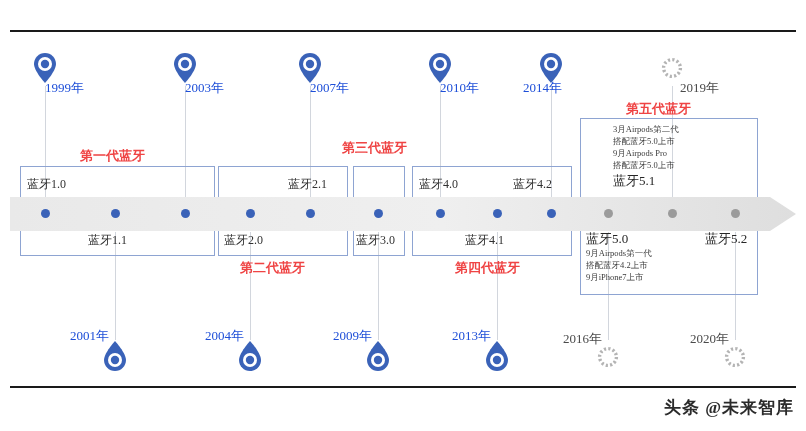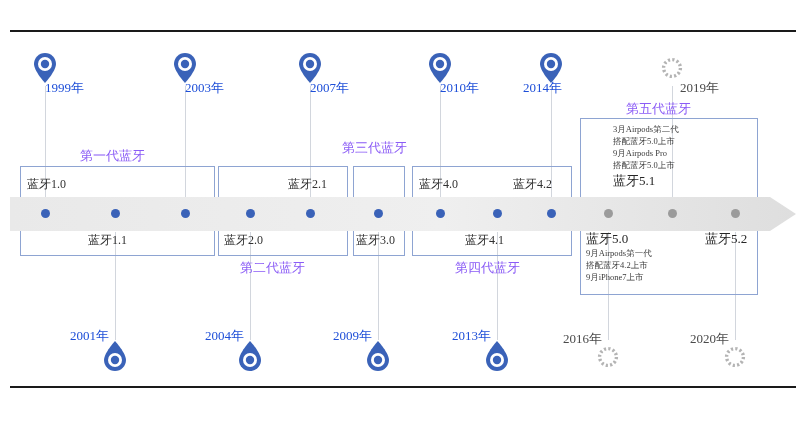--- a/index.html
+++ b/index.html
@@ -55,21 +55,21 @@
   }
 
   
   .genbox{
     position:absolute;border:1px solid #8ea4d2;background:transparent;
     box-sizing:border-box;
   }
   .genlabel{
     position:absolute;
     font-family:"Liberation Sans","DejaVu Sans",sans-serif;
-    font-weight:normal;font-size:13px;color:#8b5cf6;white-space:nowrap;
+    font-weight:bold;font-size:13px;color:#ef4444;white-space:nowrap;
   }
   .vtag{
     position:absolute;
     font-family:"Liberation Serif","DejaVu Serif",serif;
     font-size:12px;color:#303030;white-space:nowrap;
   }
   .note{
     position:absolute;
     font-family:"Liberation Serif","DejaVu Serif",serif;
     font-size:8.5px;color:#3b3b3b;line-height:11px;white-space:nowrap;
@@ -269,14 +269,15 @@
     <svg width="24" height="26" viewBox="0 0 24 26">
       <g fill="none" stroke="#b4b4b4" stroke-width="3.4">
         <circle cx="12" cy="13" r="8.4" stroke-dasharray="2.2 2.2"></circle>
       </g>
       <circle cx="12" cy="13" r="6.2" fill="#ffffff"></circle>
     </svg>
   </div>
   <div class="yr" style="left:690px;top:330px;color:#4a4a4a;">2020年</div>
 
   <div class="rule-bot"></div>
+  <div class="watermark">头条 @未来智库</div>
 
 </div>
 
 </body></html>

